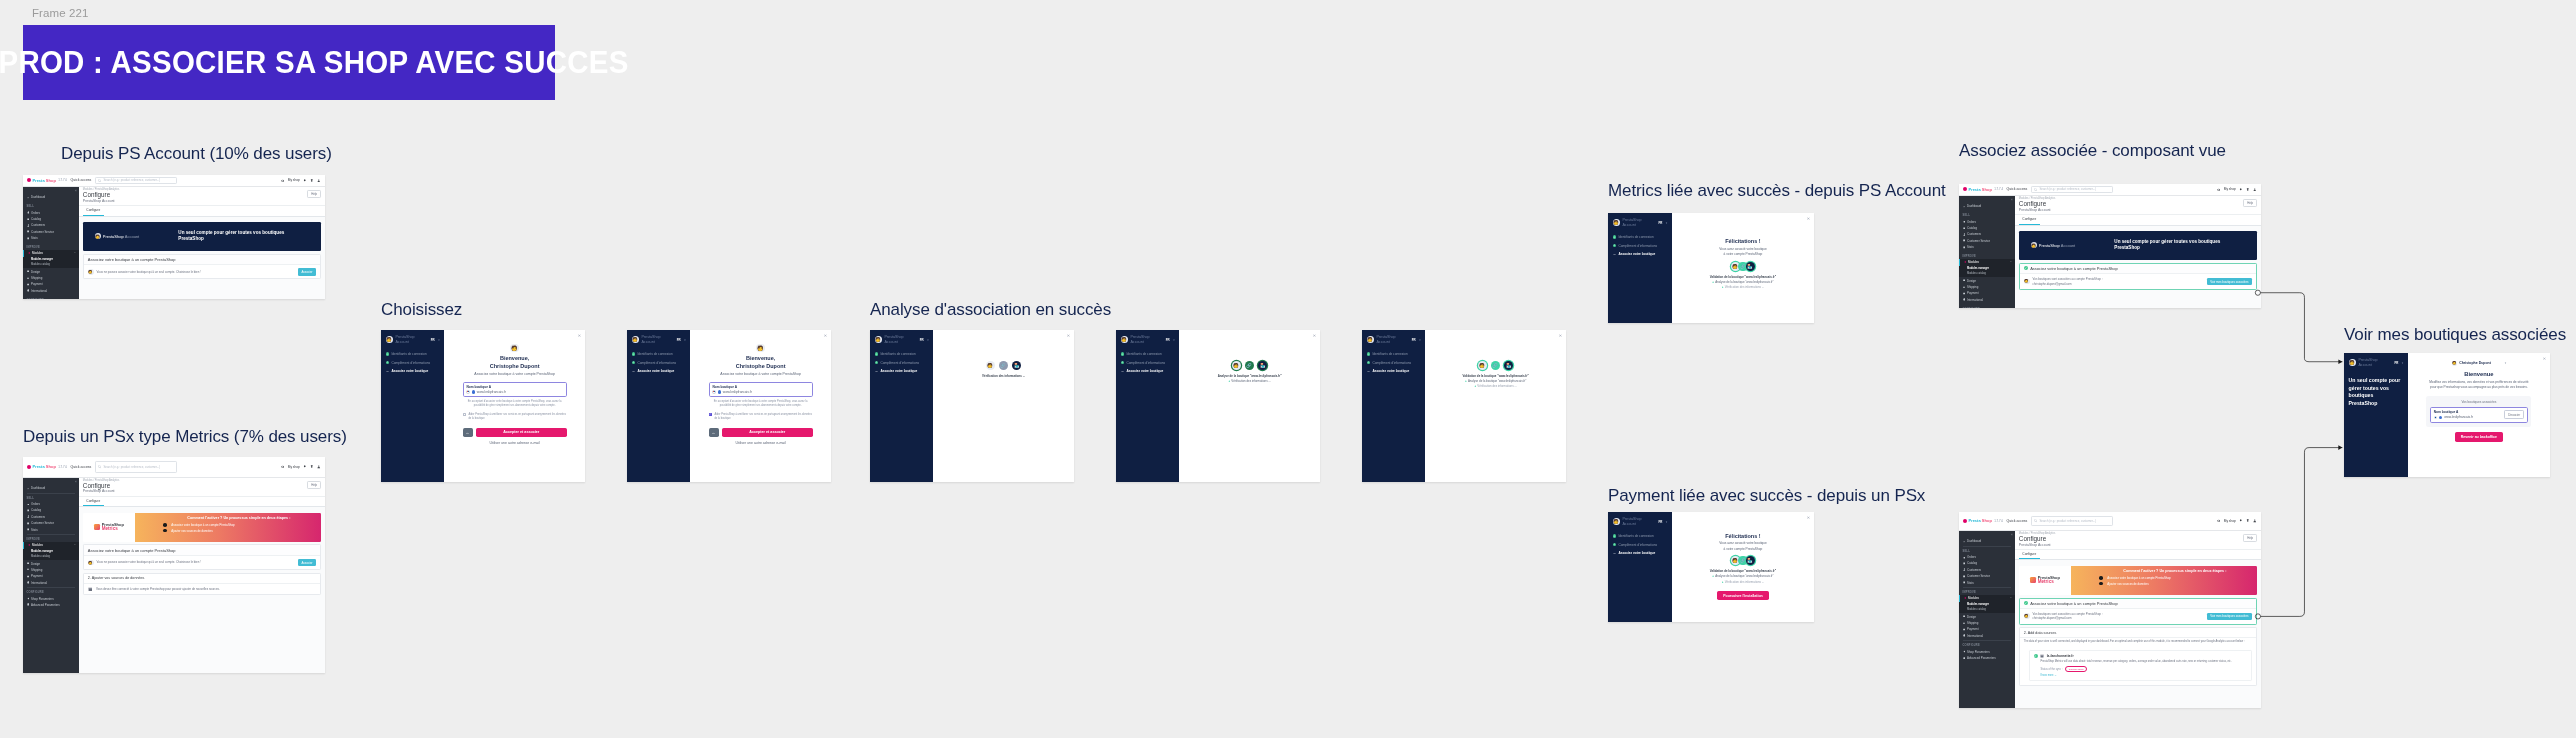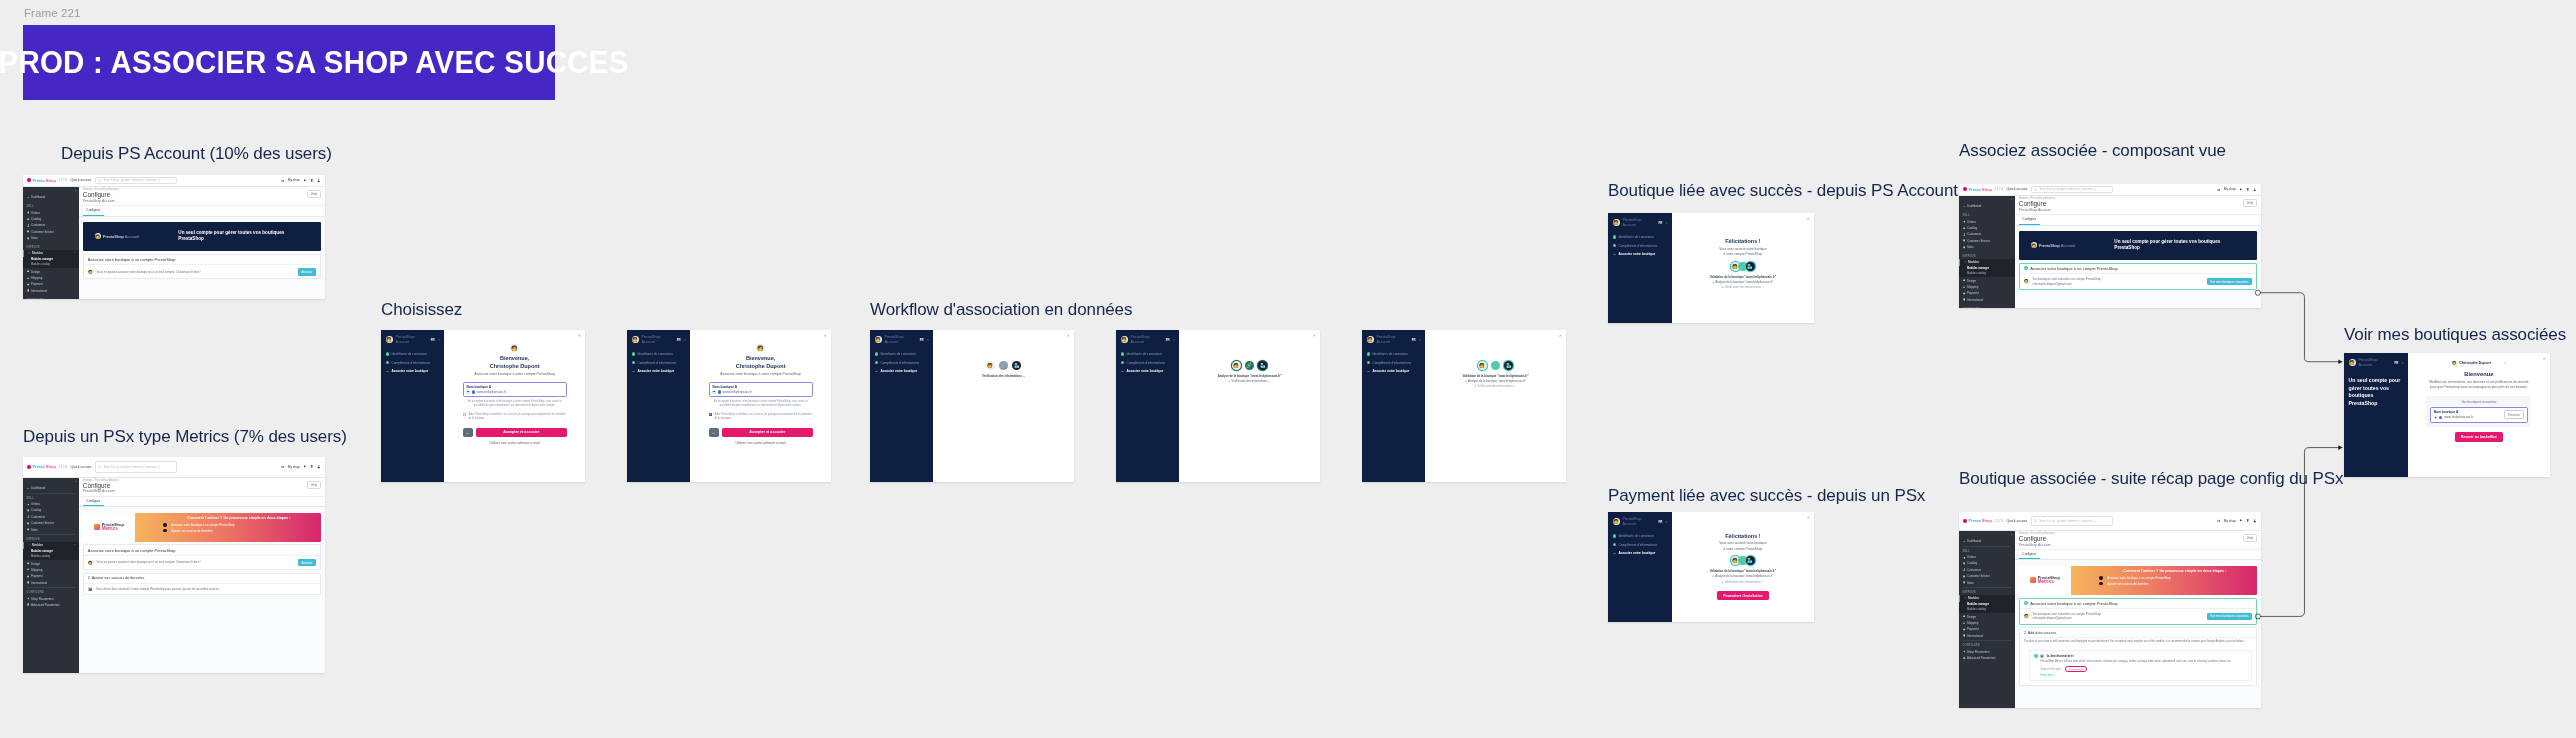--- a/index.html
+++ b/index.html
@@ -7,21 +7,21 @@
   body {
     width: 2576px; height: 739px;
     font-family: "Liberation Sans", sans-serif;
     position: relative; overflow: hidden;
     -webkit-font-smoothing: antialiased;
   }
   .board { position: absolute; inset: 0; }
 
   
   .frame-label {
-    position: absolute; left: 24px; top: 7px;
+    position: absolute; left: 32px; top: 7px;
     font-size: 11.5px; color: #9b9b9b; letter-spacing: 0.1px;
   }
   .banner {
     position: absolute; left: 23px; top: 25px;
     width: 532px; height: 75px;
     background: #4427c4;
     display: flex; align-items: center; justify-content: center;
   }
   .banner-text {
     color: #fff; font-size: 32px; font-weight: 700;
@@ -221,25 +221,24 @@
 
   <div class="frame-label">Frame 221</div>
 
   <div class="banner">
     <div class="banner-text">EN PROD : ASSOCIER SA SHOP AVEC SUCCES</div>
   </div>
 
   <div class="sec-title" style="left:23px;  top:144px;margin-left:38px;">Depuis PS Account (10% des users)</div>
   <div class="sec-title" style="left:23px;  top:427px;">Depuis un PSx type Metrics (7% des users)</div>
   <div class="sec-title" style="left:381px; top:300px;">Choisissez</div>
-  <div class="sec-title" style="left:870px;top:300px;">Workflow d'association en données</div>
-  <div class="sec-title" style="left:1608px;top:181px;">Boutique liée avec succès - depuis PS Account</div>
+  <div class="sec-title" style="left:870px;top:300px;">Analyse d'association en succès</div>
+  <div class="sec-title" style="left:1608px;top:181px;">Metrics liée avec succès - depuis PS Account</div>
   <div class="sec-title" style="left:1608px;top:486px;">Payment liée avec succès - depuis un PSx</div>
   <div class="sec-title" style="left:1959px;top:141px;">Associez associée - composant vue</div>
-  <div class="sec-title" style="left:1959px;top:469px;">Boutique associée - suite récap page config du PSx</div>
   <div class="sec-title" style="left:2344px;top:325px;">Voir mes boutiques associées</div>
 
   <div class="shot" style="left:23px; top:175px; width:302px; height:124px;">
     <div class="bo">
       <div class="bo-top">
         <div class="ps-logo">
           <span class="ps-dot"></span>
           <span class="ps-presta">Presta</span>
             <span class="ps-shop">Shop</span>
           <span class="ps-ver">1.7.7.0</span>

